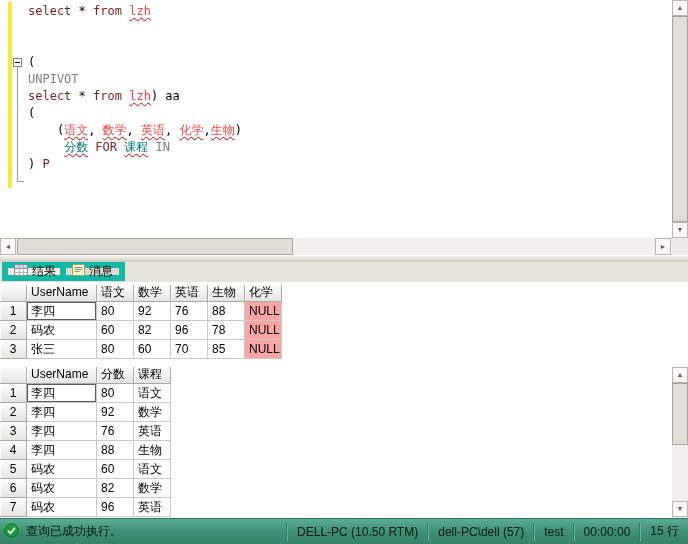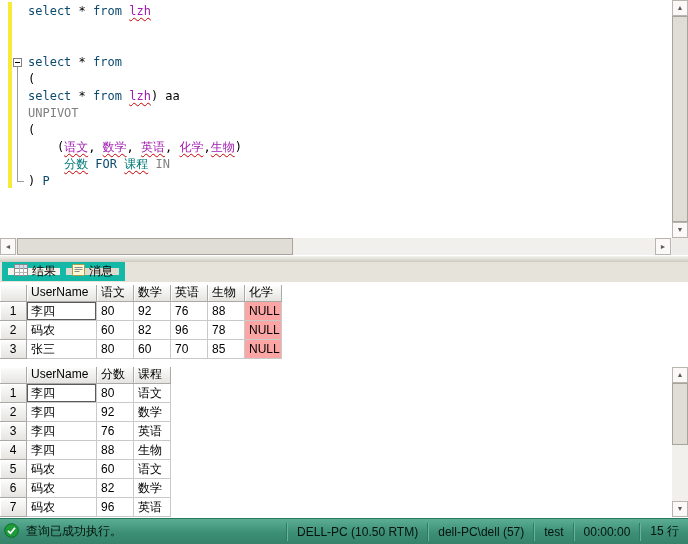--- a/index.html
+++ b/index.html
@@ -9,24 +9,24 @@
 
   
   #editor { position:absolute; left:0; top:0; width:672px; height:238px; background:#fff; overflow:hidden; }
   #change-bar { position:absolute; left:8px; top:2px; width:4px; height:186px; background:#F6EB3A; }
   #outline-box { position:absolute; left:13px; top:58px; width:9px; height:9px; border:1px solid #808080; background:#fff; }
   #outline-box::after { content:""; position:absolute; left:1px; top:3px; width:5px; height:1px; background:#000; }
   #outline-vline { position:absolute; left:17px; top:67px; width:1px; height:114px; background:#9a9a9a; }
   #outline-tick { position:absolute; left:17px; top:181px; width:7px; height:1px; background:#9a9a9a; }
   #code { position:absolute; left:28px; top:3px; right:16px; font-family:"DejaVu Sans Mono","Liberation Mono",monospace; font-size:12px; }
   .code-line { height:17px; line-height:17px; white-space:pre; }
-  .tk-kw { color:#0c4a6e; }
+  .tk-kw { color:#7f1d1d; }
   .tk-gy { color:#808080; }
   .tk-pl { color:#000; }
-  .tk-id { color:#a21caf; text-decoration-line:underline; text-decoration-style:wavy; text-decoration-color:#CC0000; text-decoration-thickness:1px; text-underline-offset:2px; }
+  .tk-id { color:#ef4444; text-decoration-line:underline; text-decoration-style:wavy; text-decoration-color:#CC0000; text-decoration-thickness:1px; text-underline-offset:2px; }
   .tk-col { color:#007878; text-decoration-line:underline; text-decoration-style:wavy; text-decoration-color:#CC0000; text-decoration-thickness:1px; text-underline-offset:2px; }
 
   
   .sb-track { position:absolute; background:#F1F0EC; }
   .sb-btn { position:absolute; width:16px; height:16px; background:#FAF9F7; border:1px solid #B8B5AE; color:#5f5c57; font-size:7px; line-height:14px; text-align:center; }
   .sb-thumb { position:absolute; background:#E0DDD6; border:1px solid #A8A49C; }
   #ed-vsb { left:672px; top:0; width:16px; height:238px; }
   #ed-hsb { left:0; top:238px; width:672px; height:17px; }
   #sb-corner { position:absolute; left:672px; top:238px; width:16px; height:17px; background:#EDECE8; }
   #g2-vsb { left:672px; top:367px; width:16px; height:150px; }
@@ -64,24 +64,23 @@
 
   <div id="editor">
     <div id="change-bar"></div>
     <div id="outline-box"></div>
     <div id="outline-vline"></div>
     <div id="outline-tick"></div>
     <div id="code">
         <div class="code-line"><span class="tk-kw">select</span><span class="tk-pl"> * </span><span class="tk-kw">from</span><span class="tk-pl"> </span><span class="tk-id">lzh</span></div>
         <div class="code-line"></div>
         <div class="code-line"></div>
-        <div class="code-line"><span class="tk-kw">select</span><span class="tk-pl"> * </span><span class="tk-kw">from</span></div>
         <div class="code-line"><span class="tk-pl">(</span></div>
+        <div class="code-line"><span class="tk-gy">UNPIVOT</span></div>
         <div class="code-line"><span class="tk-kw">select</span><span class="tk-pl"> * </span><span class="tk-kw">from</span><span class="tk-pl"> </span><span class="tk-id">lzh</span><span class="tk-pl">) aa</span></div>
-        <div class="code-line"><span class="tk-gy">UNPIVOT</span></div>
         <div class="code-line"><span class="tk-pl">(</span></div>
         <div class="code-line"><span class="tk-pl">    (</span><span class="tk-id">语文</span><span class="tk-pl">, </span><span class="tk-id">数学</span><span class="tk-pl">, </span><span class="tk-id">英语</span><span class="tk-pl">, </span><span class="tk-id">化学</span><span class="tk-pl">,</span><span class="tk-id">生物</span><span class="tk-pl">)</span></div>
         <div class="code-line"><span class="tk-pl">     </span><span class="tk-col">分数</span><span class="tk-pl"> </span><span class="tk-kw">FOR</span><span class="tk-pl"> </span><span class="tk-col">课程</span><span class="tk-pl"> </span><span class="tk-gy">IN</span></div>
         <div class="code-line"><span class="tk-pl">) </span><span class="tk-kw">P</span></div>
       </div>
   </div>
 
   <div class="sb-track" id="ed-vsb">
     <div class="sb-btn" style="left:0;top:0;">▲</div>
     <div class="sb-thumb" style="left:0;top:16px;width:16px;height:206px;"></div>

